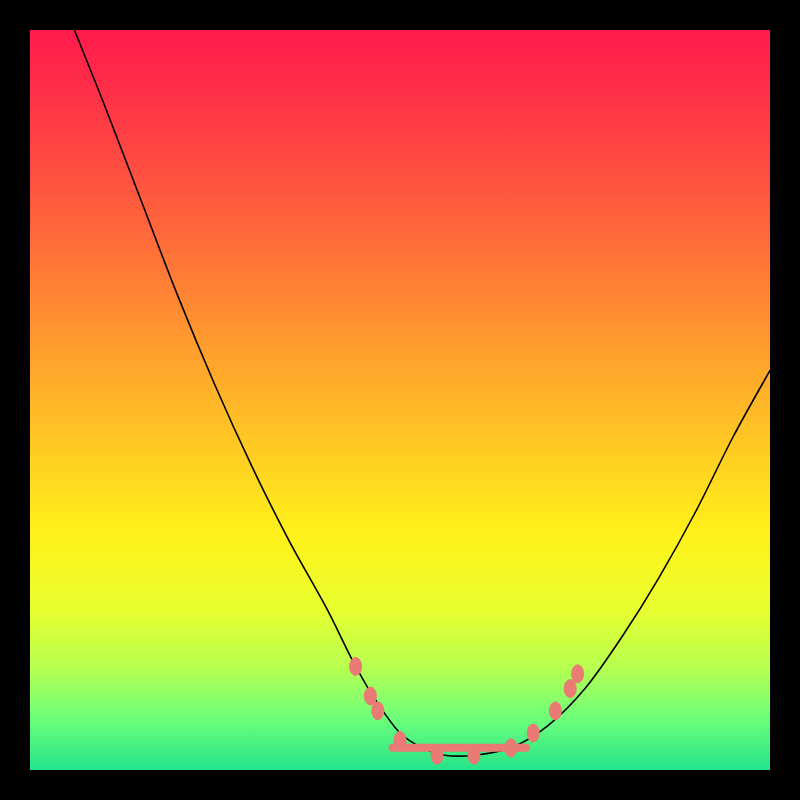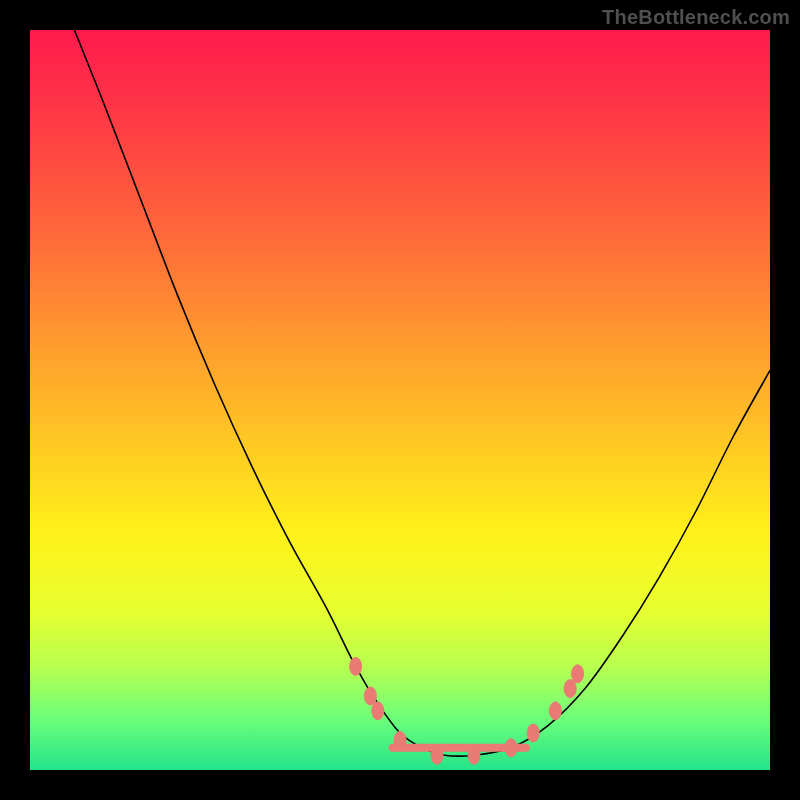--- a/index.html
+++ b/index.html
@@ -90,14 +90,13 @@
           <ellipse cx="444" cy="725.2" rx="6" ry="9" class="dot"></ellipse>
           <ellipse cx="481" cy="717.8" rx="6" ry="9" class="dot"></ellipse>
           <ellipse cx="503.20000000000005" cy="703" rx="6" ry="9" class="dot"></ellipse>
           <ellipse cx="525.4" cy="680.8" rx="6" ry="9" class="dot"></ellipse>
           <ellipse cx="540.1999999999999" cy="658.6" rx="6" ry="9" class="dot"></ellipse>
           <ellipse cx="547.6" cy="643.8" rx="6" ry="9" class="dot"></ellipse>
         </g>
     </svg>
 
   </div>
-  <div class="watermark">TheBottleneck.com</div>
 </div>
 
 </body></html>

